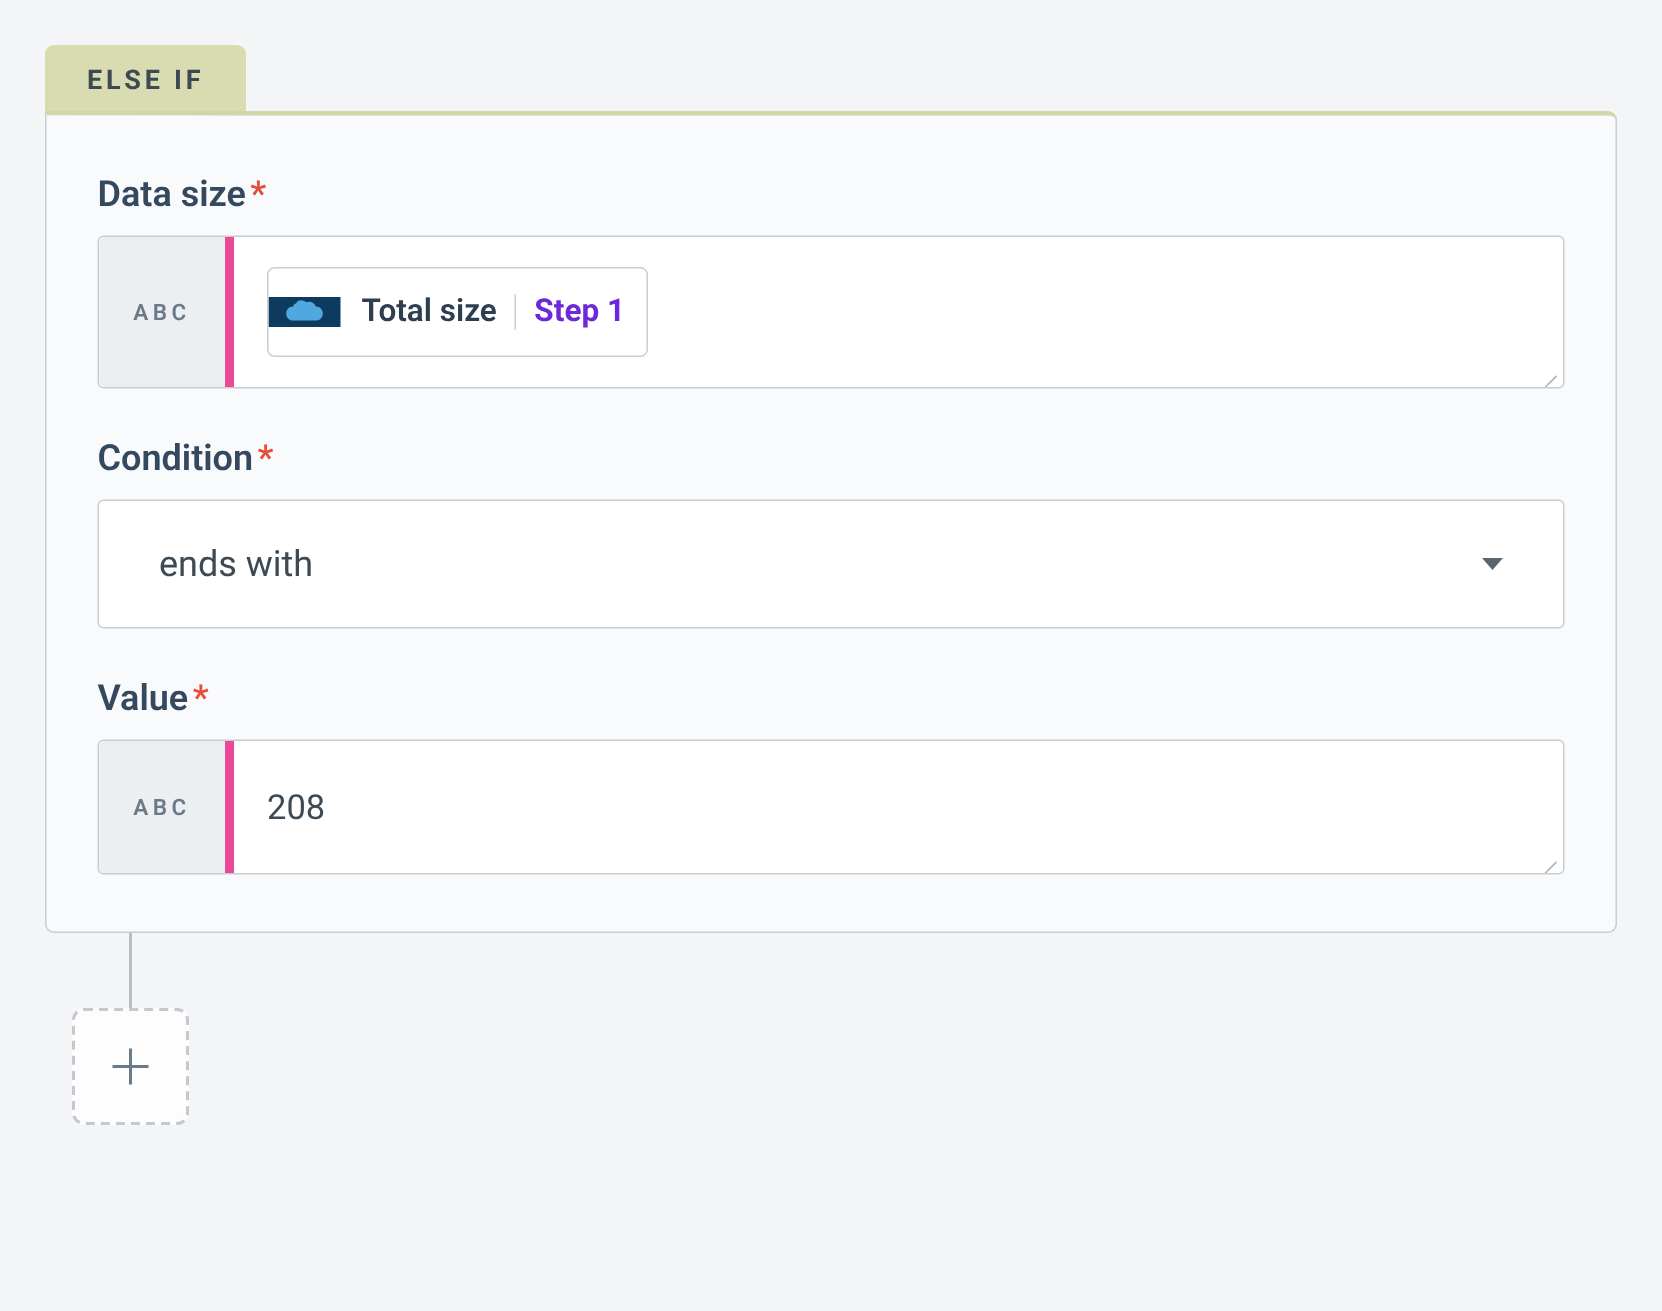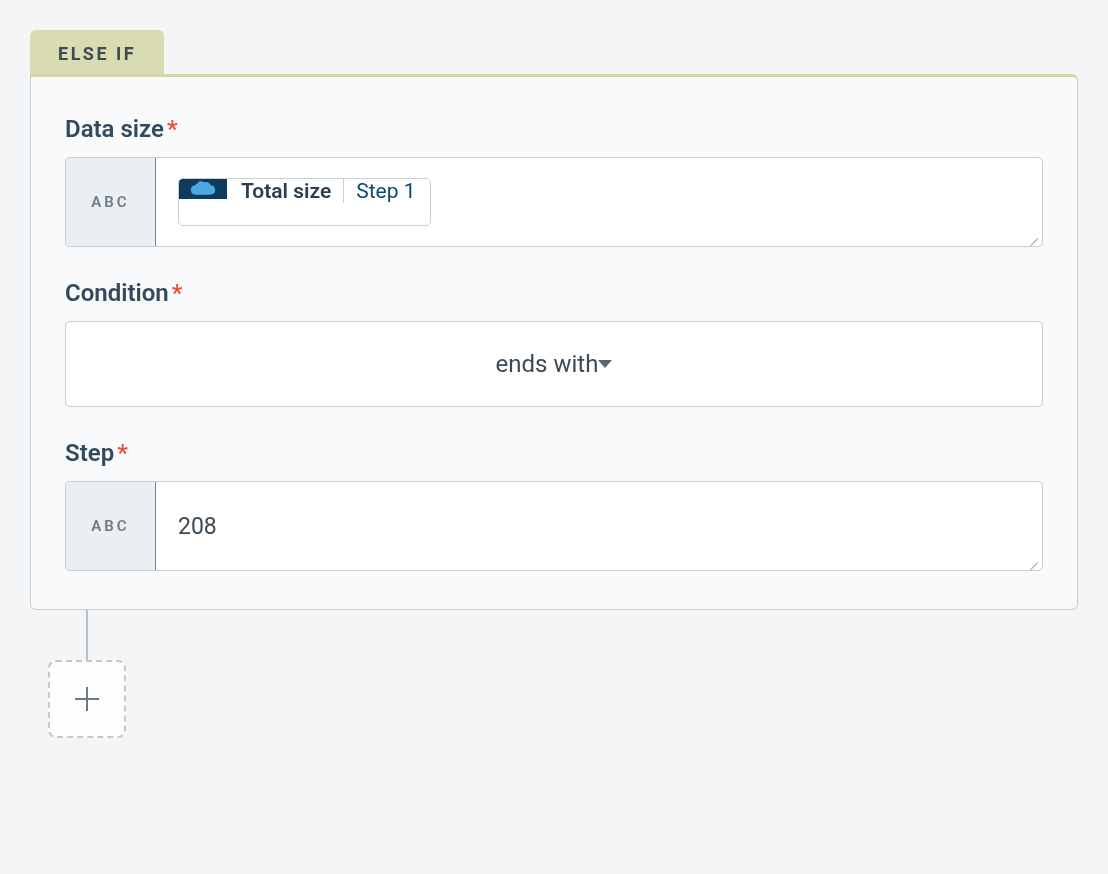--- a/index.html
+++ b/index.html
@@ -56,21 +56,21 @@
       display: flex;
       border: 1px solid #c9ced3;
       border-radius: 4px;
       overflow: hidden;
       background: #fff;
       position: relative;
     }
     .prefix-box {
       width: 90px;
       background: #eceff1;
-      border-right: 1px solid #ec4899;
+      border-right: 6px solid #ec4899;
       display: flex;
       align-items: center;
       justify-content: center;
       font-size: 15px;
       font-weight: 600;
       letter-spacing: 3px;
       color: #6b7a88;
       flex-shrink: 0;
     }
     .input-content {
@@ -104,26 +104,26 @@
       transform: rotate(-45deg);
     }
     .resize-handle::after {
       width: 8px;
       right: 0;
       bottom: 3px;
       transform: rotate(-45deg);
     }
     .pill {
       display: inline-flex;
-      align-items: flex-start;
+      align-items: center;
       border: 1px solid #c9ced3;
       border-radius: 5px;
       overflow: hidden;
       background: #fff;
-      height: 48px;
+      height: 60px;
     }
     .pill-icon {
       width: 48px;
       background: #0d3b5f;
       display: flex;
       align-items: center;
       justify-content: center;
       flex-shrink: 0;
     }
     .cloud-svg {
@@ -140,31 +140,31 @@
       font-weight: 600;
       color: #2c3e50;
     }
     .pill-divider {
       width: 1px;
       height: 24px;
       background: #c9ced3;
       margin: 0 12px;
     }
     .pill-sub {
-      color: #0c4a6e;
-      font-weight: 400;
+      color: #6d28d9;
+      font-weight: 700;
     }
     .select-box {
       border: 1px solid #c9ced3;
       border-radius: 4px;
       background: #fff;
-      padding: 28px 24px;
-      display: flex;
-      align-items: center;
-      justify-content: center;
+      padding: 28px 40px;
+      display: flex;
+      align-items: center;
+      justify-content: space-between;
       cursor: pointer;
     }
     .select-value {
       font-size: 24px;
       color: #3d4a54;
     }
     .select-arrow {
       width: 0;
       height: 0;
       border-left: 7px solid transparent;
@@ -254,21 +254,21 @@
         <span>Condition</span><span class="required">*</span>
       </div>
       <div class="select-box">
         <span class="select-value">ends with</span>
         <span class="select-arrow"></span>
       </div>
     </div>
 
     <div class="field-group">
       <div class="field-label">
-        <span>Step</span><span class="required">*</span>
+        <span>Value</span><span class="required">*</span>
       </div>
       <div class="input-row">
         <div class="prefix-box">ABC</div>
         <div class="input-content">
           <span class="value-text">208</span>
           <div class="resize-handle"></div>
         </div>
       </div>
     </div>
 

